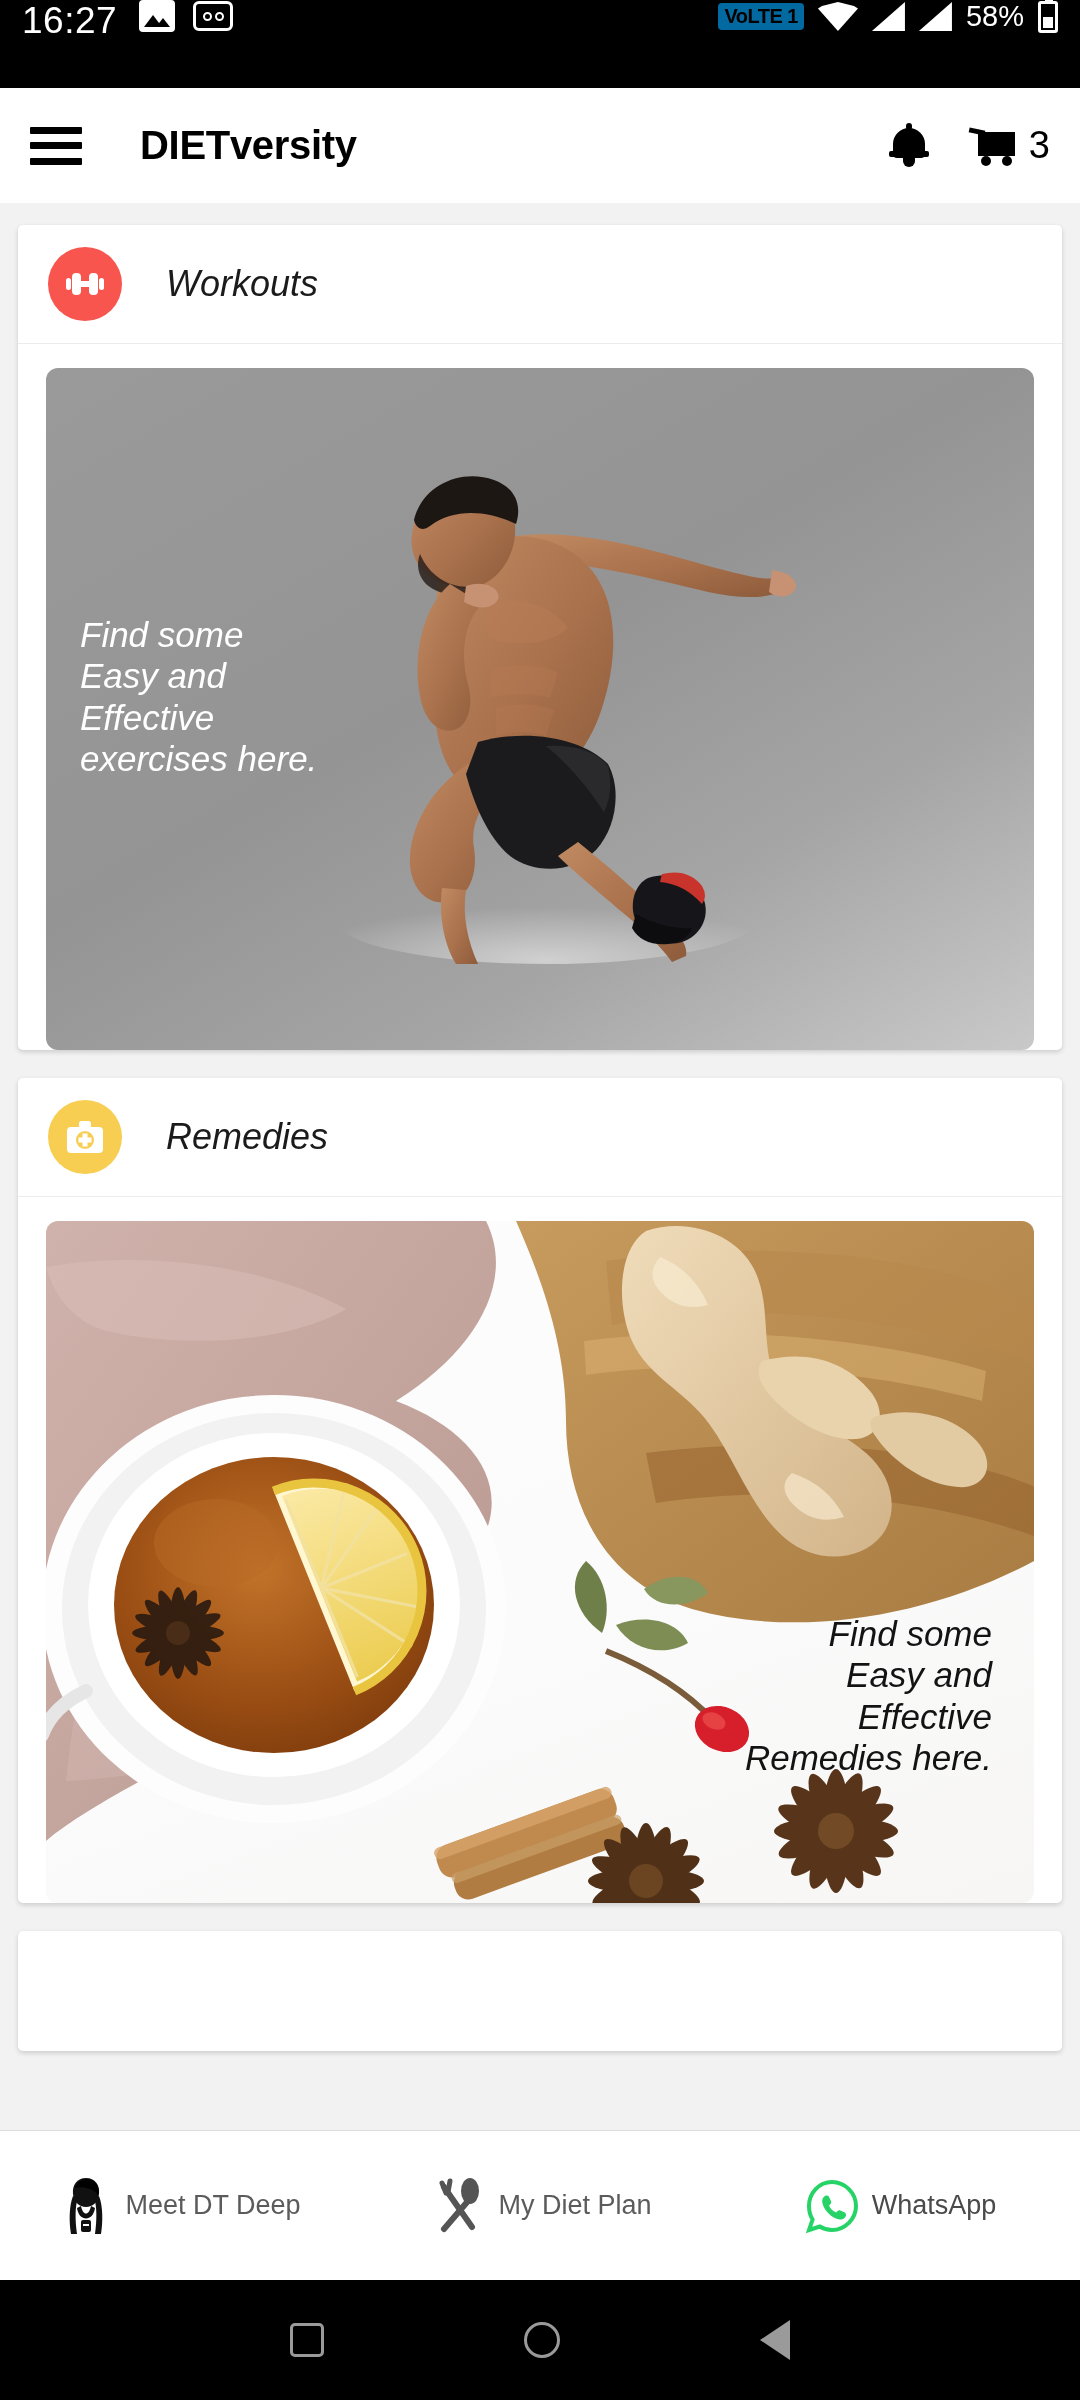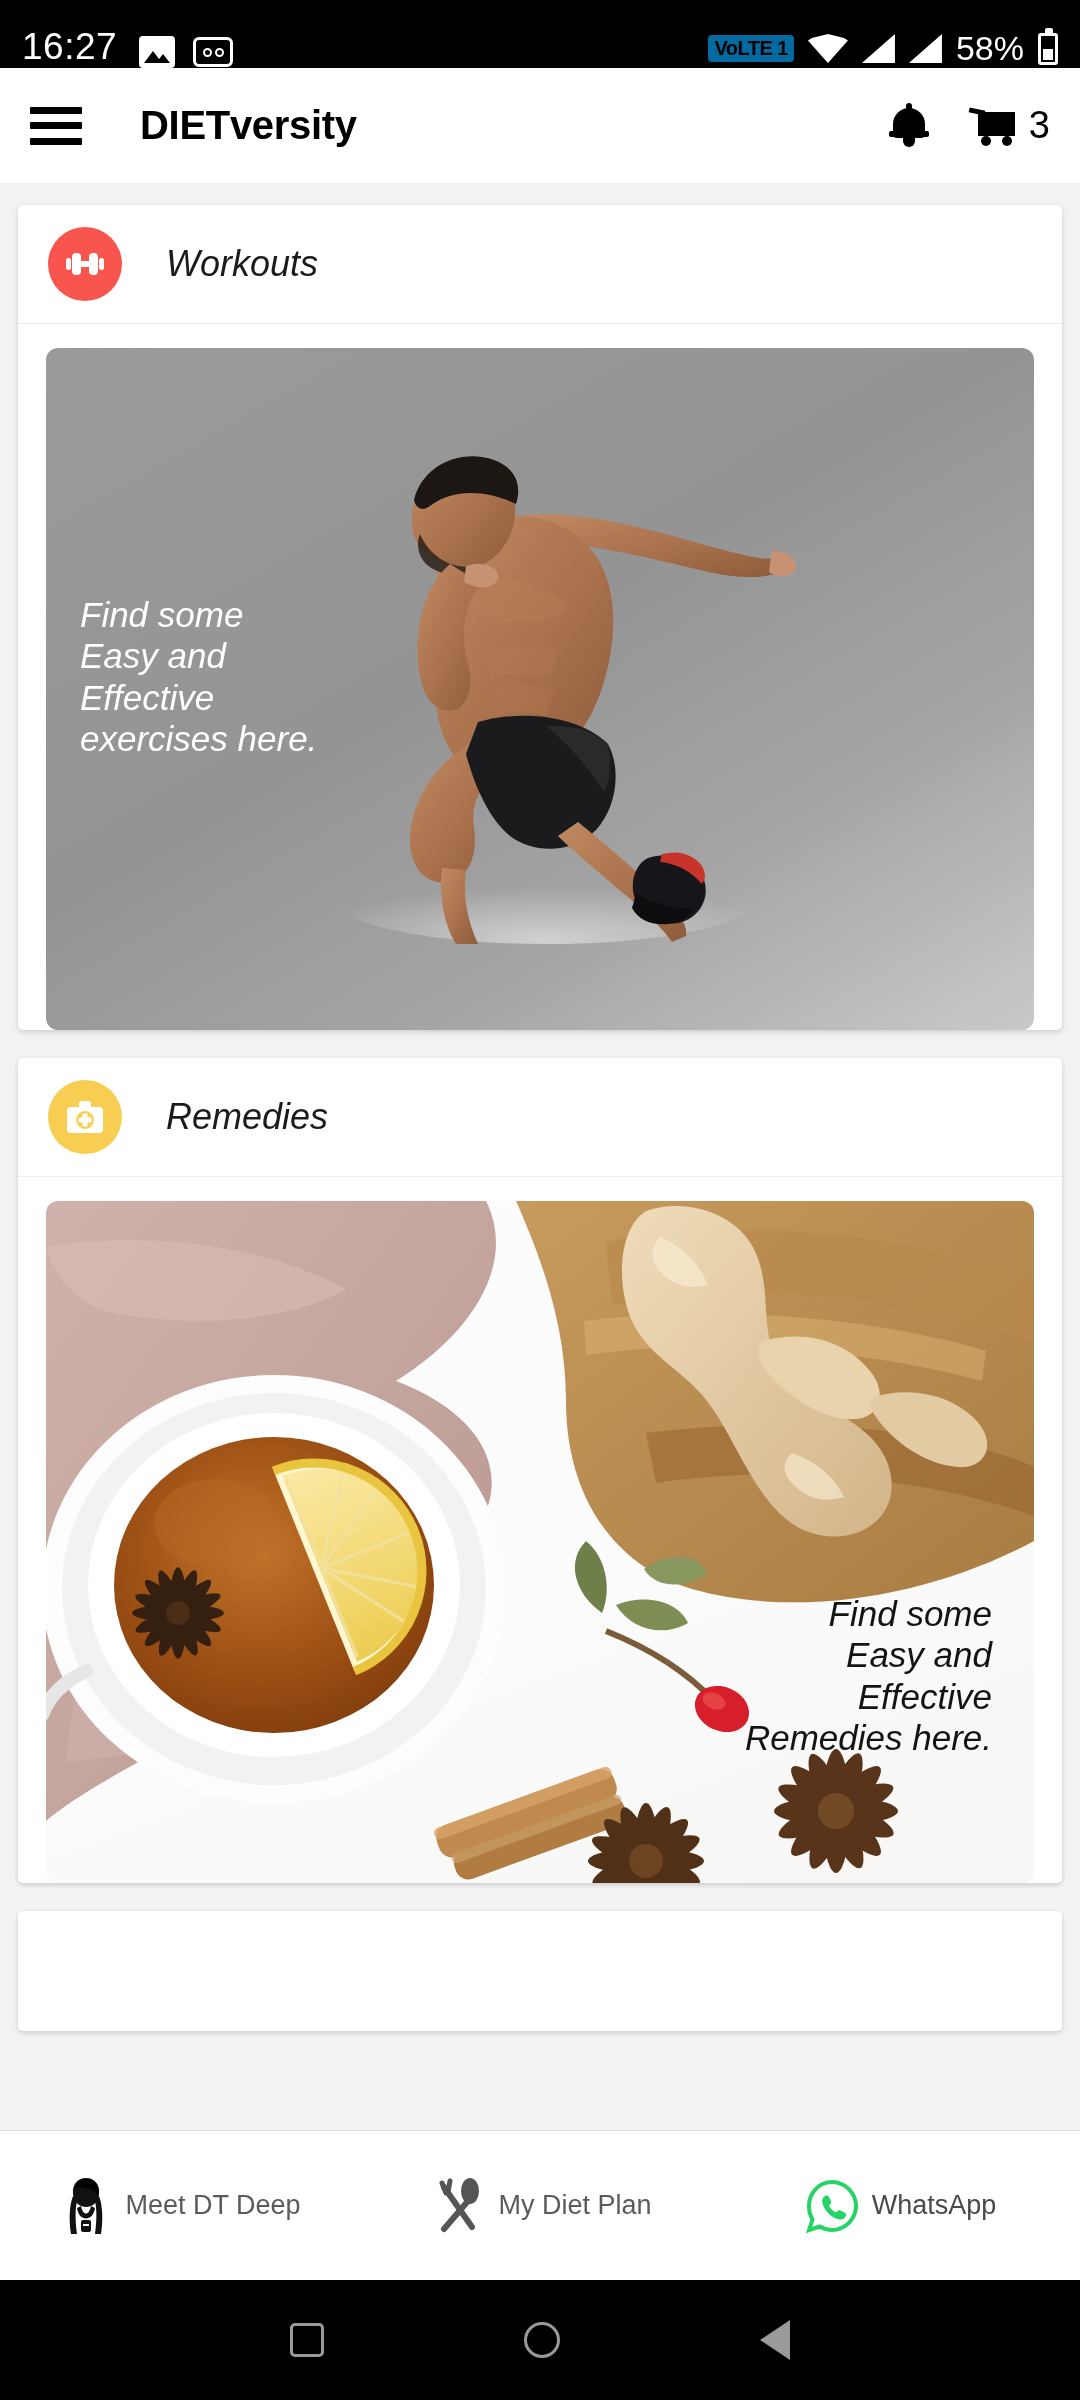--- a/index.html
+++ b/index.html
@@ -6,22 +6,22 @@
   html,body { width:1080px; height:2400px; }
   body {
     font-family:"Liberation Sans", sans-serif;
     background:#f2f2f2;
     overflow:hidden;
     position:relative;
   }
 
   
   .status-bar{
-    height:68px; background:#000; color:#fff;
-    display:flex; align-items:flex-end; padding:0 22px;
+    height:88px; background:#000; color:#fff;
+    display:flex; align-items:flex-start; padding:0 22px;
     position:relative;
   }
   .sb-time{ font-size:37px; letter-spacing:.5px; margin-right:22px; font-family:"Liberation Sans",sans-serif;}
   .sb-left-icons{ display:flex; align-items:center; gap:18px; }
   .sb-right{ margin-left:auto; display:flex; align-items:center; gap:14px; }
   .ico-photo{
     width:36px;height:32px;background:#fff;border-radius:4px;position:relative;overflow:hidden;
   }
   .ico-photo:after{
     content:""; position:absolute; left:5px; bottom:5px;
@@ -44,21 +44,21 @@
     font-family:"Liberation Sans",sans-serif;
   }
   .wifi{ width:40px;height:29px;position:relative;}
   .wifi:before{
     content:"";position:absolute;left:0;top:0;width:40px;height:29px;
     background:#fff;
     clip-path:polygon(50% 100%, 0% 22%, 10% 14%, 50% 0%, 90% 14%, 100% 22%);
     border-radius:0 0 6px 6px;
   }
   .sig{ width:33px;height:29px;background:#fff; clip-path:polygon(100% 0,100% 100%,0 100%); }
-  .sb-batt-txt{ font-size:34px; }
+  .sb-batt-txt{ font-size:29px; }
   .batt{
     width:20px;height:32px;border:3px solid #fff;border-radius:3px;position:relative;
   }
   .batt:before{content:"";position:absolute;top:-8px;left:4px;width:8px;height:5px;background:#fff;border-radius:2px 2px 0 0;}
   .batt:after{content:"";position:absolute;left:2px;right:2px;bottom:2px;height:40%;background:#fff;}
 
   
   .app-bar{
     height:115px;background:#fff;display:flex;align-items:center;padding:0 30px;
   }

